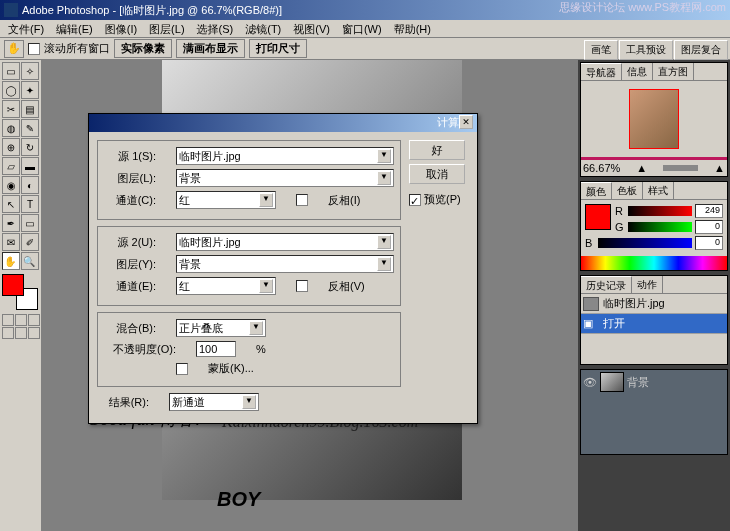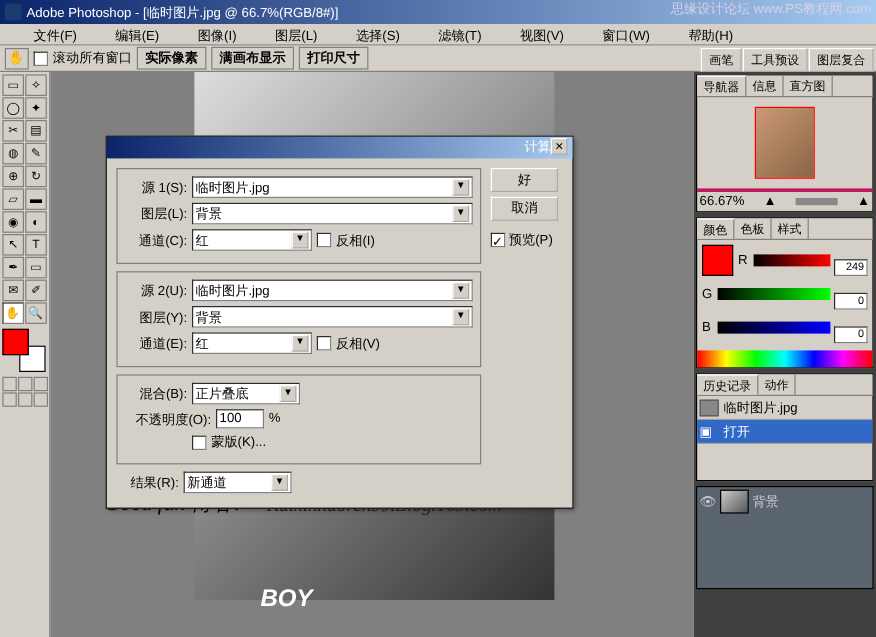--- a/index.html
+++ b/index.html
@@ -1,70 +1,70 @@
 <!DOCTYPE html>
 <html><head>
 <meta charset="utf-8">
 <style>
 *{margin:0;padding:0;box-sizing:border-box;font-family:"Microsoft YaHei",SimSun,sans-serif;font-size:11px;}
 body{width:730px;height:531px;background:#000;overflow:hidden;position:relative;}
 .app{width:730px;height:531px;background:#d4d0c8;}
 .titlebar{height:20px;background:linear-gradient(to right,#0a246a,#a6caf0);color:#fff;display:flex;align-items:center;padding:0 4px;}
 .titlebar .icon{width:14px;height:14px;background:#1a3c6e;margin-right:4px;}
 .menubar{height:18px;background:#d4d0c8;display:flex;padding:0 2px;border-bottom:1px solid #808080;}
-.menubar span{padding:2px 6px;cursor:default;margin-left:20px;}
+.menubar span{padding:2px 6px;cursor:default;}
 .toolbar-row{height:22px;background:#d4d0c8;display:flex;align-items:center;padding:0 4px;border-bottom:1px solid #808080;gap:4px;}
 .hand-icon{width:20px;height:18px;border:1px solid #808080;background:#d4d0c8;display:flex;align-items:center;justify-content:center;}
 .checkbox{width:12px;height:12px;border:1px inset #808080;background:#fff;}
 .btn-sm{padding:1px 6px;border:1px solid #808080;background:#d4d0c8;font-weight:bold;}
 
 .work{display:flex;height:471px;}
 .toolbox{width:42px;background:#d4d0c8;border-right:1px solid #808080;padding:2px;}
 .tool-grid{display:grid;grid-template-columns:18px 18px;gap:1px;}
 .tool{width:18px;height:18px;border:1px solid #808080;background:#d4d0c8;display:flex;align-items:center;justify-content:center;font-size:10px;}
 .tool.active{background:#fff;border:1px inset #808080;}
 .color-swatch{width:36px;height:36px;position:relative;margin-top:4px;}
 .fg-color{width:22px;height:22px;background:#ff0000;border:1px solid #000;position:absolute;top:0;left:0;}
 .bg-color{width:22px;height:22px;background:#fff;border:1px solid #000;position:absolute;bottom:0;right:0;}
 .mini-icons{display:grid;grid-template-columns:12px 12px 12px;gap:1px;margin-top:4px;}
 .mini{width:12px;height:12px;border:1px solid #808080;background:#d4d0c8;}
 
 .canvas-area{flex:1;background:#808080;position:relative;overflow:hidden;}
 .photo{position:absolute;top:0;left:120px;width:300px;height:440px;background:linear-gradient(135deg,#ddd,#888,#333);}
 .watermark{position:absolute;bottom:100px;left:45px;font-family:cursive;font-size:18px;color:#000;font-style:italic;}
 .watermark2{position:absolute;bottom:100px;left:180px;font-family:cursive;font-size:16px;color:#222;font-style:italic;}
-.boy-text{position:absolute;bottom:20px;left:175px;color:#ffffff;font-size:20px;font-weight:bold;font-style:italic;}
+.boy-text{position:absolute;bottom:20px;left:175px;color:#000000;font-size:20px;font-weight:bold;font-style:italic;}
 
 .dialog{position:absolute;top:53px;left:46px;width:390px;background:#d4d0c8;border:1px solid #000;box-shadow:2px 2px 4px rgba(0,0,0,0.4);z-index:10;}
 .dialog-title{height:18px;background:linear-gradient(to right,#0a246a,#a6caf0);color:#fff;padding:1px 4px;display:flex;justify-content:flex-end;}
 .dialog-close{width:14px;height:14px;background:#d4d0c8;border:1px outset #fff;color:#000;font-size:9px;text-align:center;line-height:12px;}
 .dialog-body{padding:8px;display:flex;gap:8px;}
 .dialog-left{flex:1;}
 .dialog-right{width:60px;}
 .fieldset{border:1px solid #808080;padding:6px;margin-bottom:6px;}
-.row{display:flex;align-items:center;margin-bottom:4px;gap:4px;}
+.row{display:flex;align-items:center;margin-bottom:4px;gap:20px;}
 .row label{width:52px;text-align:right;}
 .select{flex:1;height:18px;border:1px inset #808080;background:#fff;padding:1px 2px;display:flex;justify-content:space-between;align-items:center;}
 .select .arrow{width:14px;height:14px;background:#d4d0c8;border:1px outset #fff;font-size:8px;text-align:center;}
 .dlg-btn{width:56px;height:20px;border:1px outset #fff;background:#d4d0c8;margin-bottom:4px;text-align:center;line-height:18px;}
 .input-sm{width:40px;height:16px;border:1px inset #808080;background:#fff;padding:0 2px;}
 
 .panels{width:152px;background:#404040;padding:2px;}
 .panel{background:#d4d0c8;border:1px solid #000;margin-bottom:4px;}
 .panel-tabs{display:flex;background:#d4d0c8;border-bottom:1px solid #808080;height:18px;}
 .panel-tab{padding:2px 5px;border-right:1px solid #808080;font-size:10px;}
 .panel-tab.active{background:#d4d0c8;border-top:1px solid #fff;}
 .panel-body{padding:4px;min-height:40px;}
 .nav-img{width:50px;height:60px;background:linear-gradient(135deg,#c97,#864);margin:4px auto;border:1px solid #f00;}
 .nav-zoom{display:flex;align-items:center;gap:16px;font-size:10px;padding:2px;border-top:3px solid #be185d;}
 .color-sliders{padding:4px;}
 .slider-row{display:flex;align-items:center;gap:3px;margin-bottom:2px;}
 .slider-row .lbl{width:10px;}
 .slider-track{flex:1;height:10px;background:linear-gradient(to right,#000,#f00);position:relative;}
-.slider-val{width:28px;height:14px;border:1px inset #808080;background:#fff;font-size:9px;text-align:right;padding:0 2px;margin-top:12px;}
+.slider-val{width:28px;height:14px;border:1px inset #808080;background:#fff;font-size:9px;text-align:right;padding:0 2px;}
 .spectrum{height:14px;background:linear-gradient(to right,red,yellow,lime,cyan,blue,magenta,red);}
 .color-chip{width:26px;height:26px;background:#ff0000;border:1px solid #000;float:left;margin-right:4px;}
 .hist-row{display:flex;align-items:center;padding:2px;border-bottom:1px solid #a0a0a0;gap:4px;}
 .hist-row.sel{background:#3169c6;color:#fff;}
 .hist-icon{width:16px;height:14px;background:#888;border:1px solid #555;}
 .layer-panel{background:#5a6570;}
 .layer-row{display:flex;align-items:center;padding:2px;gap:3px;color:#ccc;}
 .layer-thumb{width:24px;height:20px;background:linear-gradient(135deg,#ccc,#555);border:1px solid #000;}
 .eye{width:14px;height:12px;}
 

